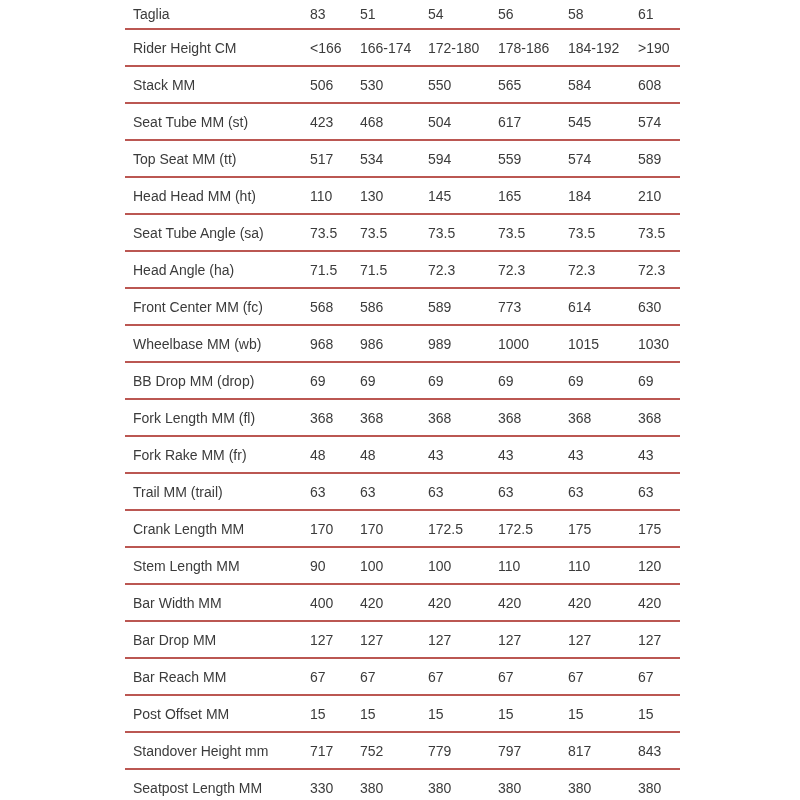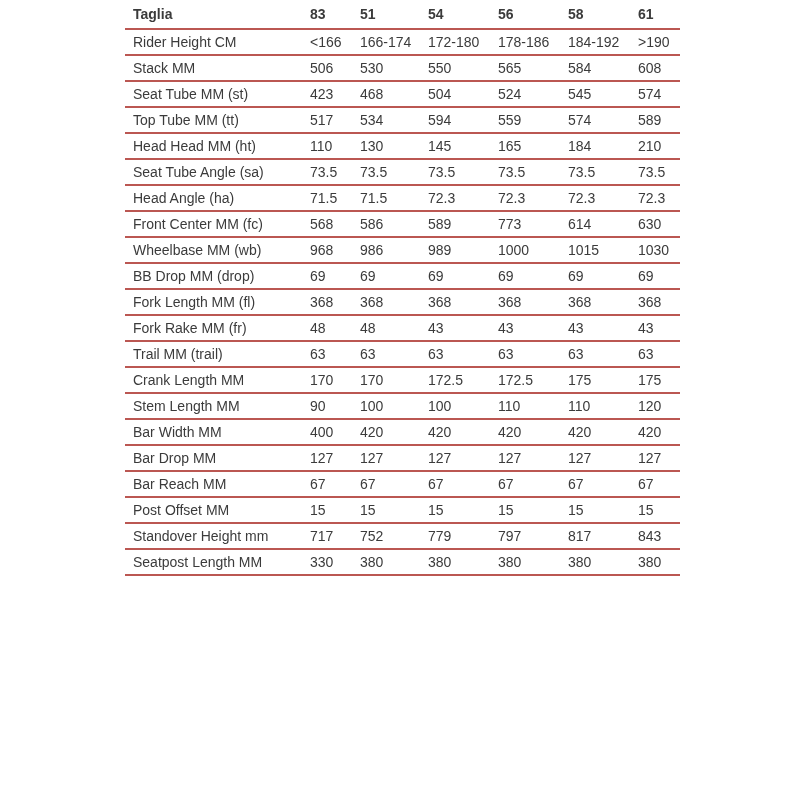--- a/index.html
+++ b/index.html
@@ -28,23 +28,23 @@
   table.geo th, table.geo td {
     text-align: left;
     vertical-align: middle;
     font-size: 14px;
     font-weight: 400;
     padding: 0;
     white-space: nowrap;
     overflow: hidden;
   }
   table.geo thead tr { height: 29px; }
-  table.geo tbody tr { height: 26px; }
+  table.geo tbody tr { height: 37px; }
   table.geo thead th {
-    font-weight: 700;
+    font-weight: 400;
     border-bottom: 2px solid var(--rule);
   }
   table.geo tbody td {
     border-bottom: 2px solid var(--rule);
   }
   table.geo th:first-child,
   table.geo td:first-child {
     padding-left: 8px;
   }
 </style>
@@ -90,26 +90,26 @@
           <td>550</td>
           <td>565</td>
           <td>584</td>
           <td>608</td>
         </tr>
         <tr>
           <td>Seat Tube MM (st)</td>
           <td>423</td>
           <td>468</td>
           <td>504</td>
-          <td>524</td>
+          <td>617</td>
           <td>545</td>
           <td>574</td>
         </tr>
         <tr>
-          <td>Top Tube MM (tt)</td>
+          <td>Top Seat MM (tt)</td>
           <td>517</td>
           <td>534</td>
           <td>594</td>
           <td>559</td>
           <td>574</td>
           <td>589</td>
         </tr>
         <tr>
           <td>Head Head MM (ht)</td>
           <td>110</td>

